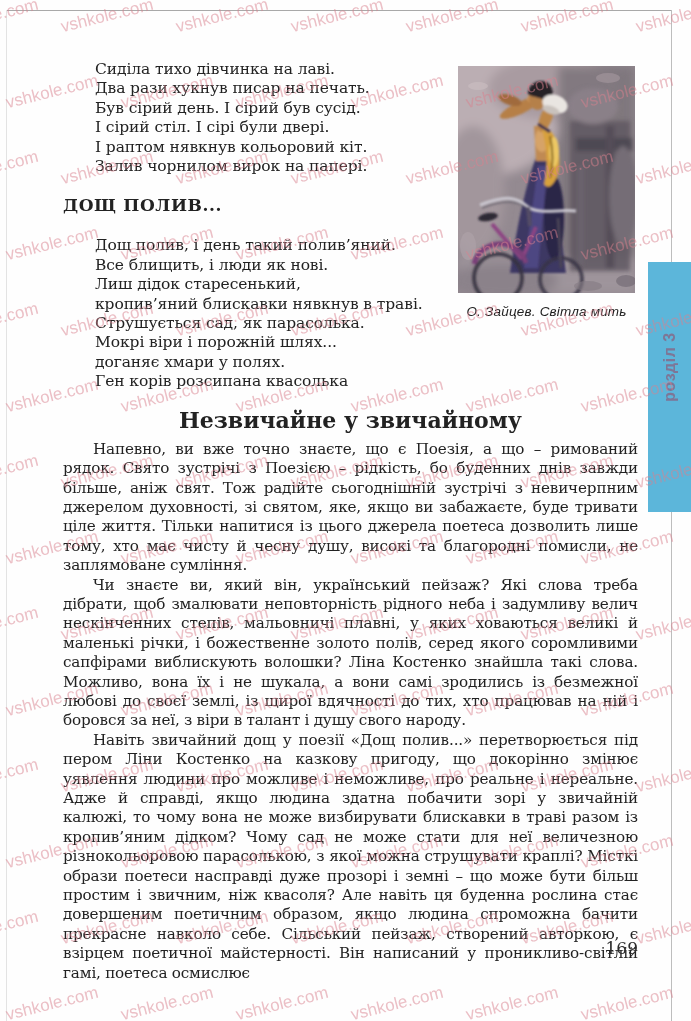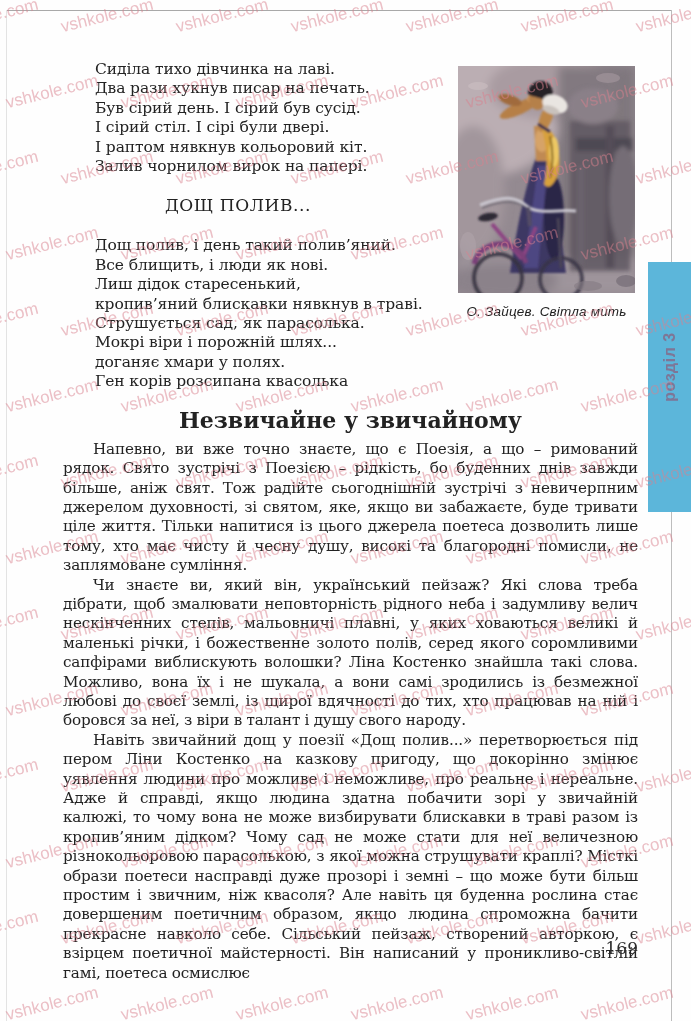--- a/index.html
+++ b/index.html
@@ -18,22 +18,22 @@
   .edge-top{position:absolute;left:7px;top:10px;width:664px;height:1px;background:#a9a9a9;}
   .edge-right{position:absolute;left:671px;top:10px;width:1px;height:1011px;background:#bdbdbd;}
   .edge-left{position:absolute;left:6px;top:10px;width:1px;height:1011px;background:#e3e3e3;}
 
   .content{position:absolute;left:63px;top:60px;width:575px;}
 
   .poem{margin-left:32px;font-size:15.5px;line-height:19.4px;letter-spacing:-0.1px;}
   .poem-line{display:block;white-space:nowrap;}
 
   .poem-title{
-    width:350px;margin:18px 0 20px 0;text-align:center;
-    font-weight:normal;font-size:17px;line-height:22px;letter-spacing:0.6px;
+    width:350px;margin:18px 0 20px 0;text-align:left;
+    font-weight:bold;font-size:17px;line-height:22px;letter-spacing:0.6px;
   }
   .section-heading{
     margin:14px 0 6px 0;text-align:center;
     font-weight:bold;font-size:22px;line-height:28px;
   }
   .para{
     margin:0;text-align:justify;text-indent:30px;
     font-size:15.2px;line-height:19.4px;letter-spacing:-0.15px;
     word-spacing:-0.3px;
   }

